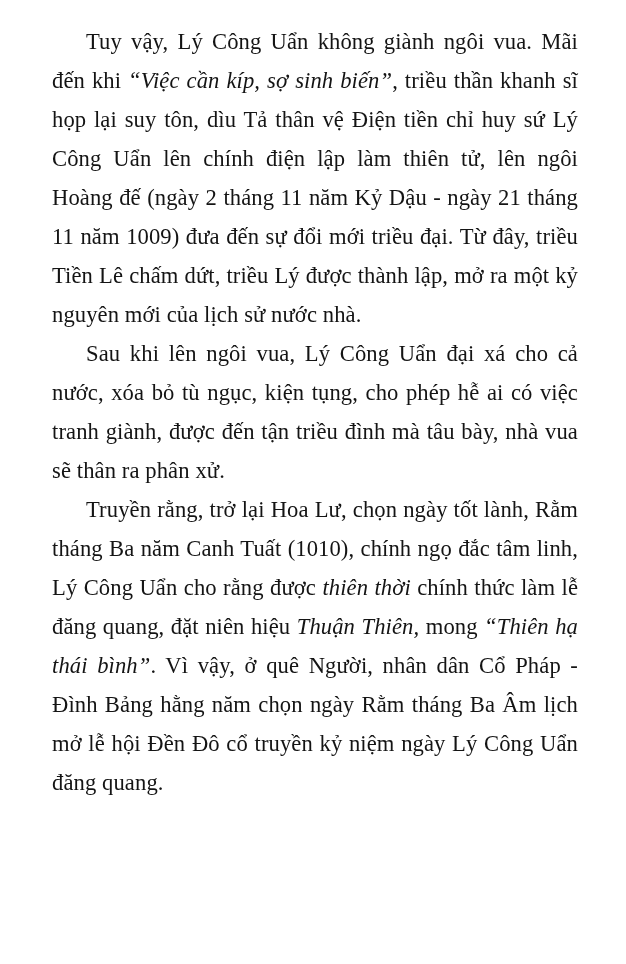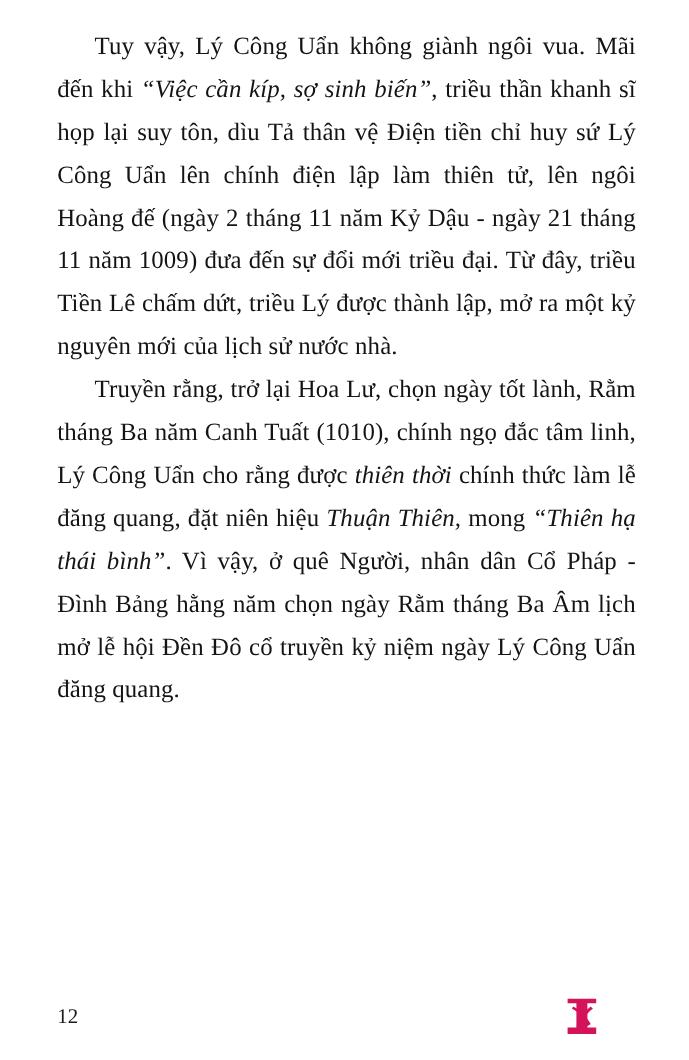--- a/index.html
+++ b/index.html
@@ -67,25 +67,18 @@
     display: block;
   }
 </style>
 </head>
 <body>
 
 <div class="page">
 
   <div class="body-text">
     <p id="para-1">Tuy vậy, Lý Công Uẩn không giành ngôi vua. Mãi đến khi <em>“Việc cần kíp, sợ sinh biến”</em>, triều thần khanh sĩ họp lại suy tôn, dìu Tả thân vệ Điện tiền chỉ huy sứ Lý Công Uẩn lên chính điện lập làm thiên tử, lên ngôi Hoàng đế (ngày 2 tháng 11 năm Kỷ Dậu - ngày 21 tháng 11 năm 1009) đưa đến sự đổi mới triều đại. Từ đây, triều Tiền Lê chấm dứt, triều Lý được thành lập, mở ra một kỷ nguyên mới của lịch sử nước nhà.</p>
+    <p id="para-2">Sau khi lên ngôi vua, Lý Công Uẩn đại xá cho cả nước, xóa bỏ tù ngục, kiện tụng, cho phép hễ ai có việc tranh giành, được đến tận triều đình mà tâu bày, nhà vua sẽ thân ra phân xử.</p>
     <p id="para-4">Truyền rằng, trở lại Hoa Lư, chọn ngày tốt lành, Rằm tháng Ba năm Canh Tuất (1010), chính ngọ đắc tâm linh, Lý Công Uẩn cho rằng được <em>thiên thời</em> chính thức làm lễ đăng quang, đặt niên hiệu <em>Thuận Thiên,</em> mong <em>“Thiên hạ thái bình”</em>. Vì vậy, ở quê Người, nhân dân Cổ Pháp - Đình Bảng hằng năm chọn ngày Rằm tháng Ba Âm lịch mở lễ hội Đền Đô cổ truyền kỷ niệm ngày Lý Công Uẩn đăng quang.</p>
   </div>
 
-  <div class="footer">
-    <div class="page-number">12</div>
-    <svg class="publisher-logo" viewBox="0 0 34 36" xmlns="http://www.w3.org/2000/svg">
-      <path d="M4 2 L30 2 L30 6 L22 6 L22 28 L30 28 L30 34 L4 34 L4 28 L12 28 L12 6 L4 6 Z" fill="#d4145a"></path>
-      <path d="M9 9 C15 12, 20 16, 25 25 L22 27 C18 18, 13 13, 8 11 Z" fill="#d4145a"></path>
-      <path d="M25 9 C20 13, 16 18, 12 27 L15 28 C19 19, 23 13, 27 11 Z" fill="#d4145a"></path>
-    </svg>
-  </div>
 
 </div>
 
 </body></html>

